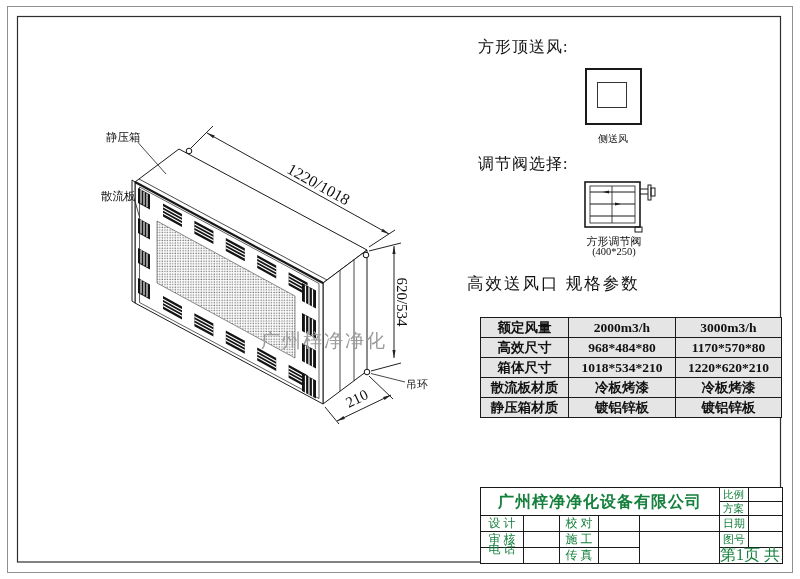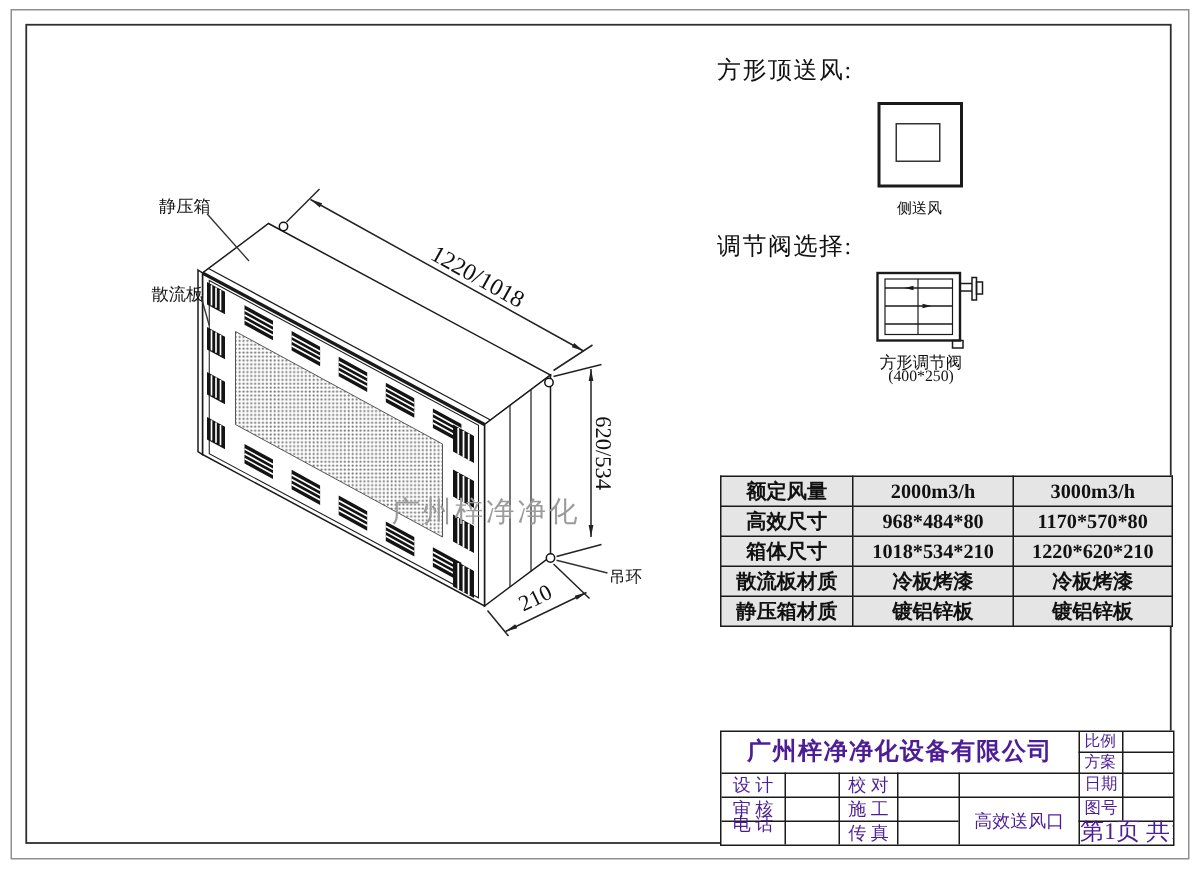--- a/index.html
+++ b/index.html
@@ -16,21 +16,21 @@
             border:1.3px solid #333;box-sizing:border-box;background:#fff;}
   
   .spec-table{border-collapse:collapse;table-layout:fixed;width:301px;background:#e5e5e5;font-weight:bold;}
   .spec-table td{border:1px solid #1a1a1a;height:19px;padding:0;text-align:center;
                  font-size:13.5px;color:#111;overflow:hidden;white-space:nowrap;}
   .spec-heading{font-size:16.5px;letter-spacing:2px;color:#111;white-space:nowrap;}
   
   .tb{position:absolute;left:480px;top:487px;width:301px;height:75px;
       border:1px solid #1a1a1a;box-sizing:content-box;background:#fff;}
   .tb .ln{position:absolute;background:#1a1a1a;}
-  .tb .cell{position:absolute;text-align:center;color:#4c1d95;white-space:nowrap;overflow:hidden;}
+  .tb .cell{position:absolute;text-align:center;color:#15803d;white-space:nowrap;overflow:hidden;}
   .tb .company{font-size:16px;font-weight:600;letter-spacing:1px;line-height:27px;}
   .tb .lbl{font-size:12px;line-height:16px;}
   .tb .sm{font-size:10.5px;line-height:13px;text-align:left;padding-left:3px;box-sizing:border-box;}
   .tb .md{font-size:11px;line-height:16px;text-align:left;padding-left:3px;box-sizing:border-box;}
   .tb .product{font-size:12px;line-height:32px;}
   .tb .pages{font-size:16px;line-height:16px;}
 </style>
 </head>
 <body>
 
@@ -160,20 +160,21 @@
       <line x1="59" y1="13" x2="67" y2="13"></line>
       <line x1="59" y1="18" x2="67" y2="18"></line>
       <rect x="67" y="9" width="3" height="15" stroke-width="1"></rect>
       <rect x="70" y="12" width="4" height="8" stroke-width="1"></rect>
       <rect x="54" y="51" width="7" height="5" stroke-width="1"></rect>
     </g>
   </svg>
   <div class="abs caption" style="left:581px;top:234px;width:66px;font-size:11px;">方形调节阀</div>
   <div class="abs caption" style="left:581px;top:246px;width:66px;font-size:10.5px;">(400*250)</div>
 
+  <div class="abs spec-heading" style="left:467px;top:273px;">高效送风口 规格参数</div>
 
   <table class="spec-table abs" style="left:480px;top:317px;">
     <colgroup>
         <col style="width:88px">
         <col style="width:107px">
         <col style="width:106px">
       </colgroup>
     <tbody>
         <tr>
       <td>额定风量</td>
@@ -222,16 +223,15 @@
     <div class="cell lbl" style="left:79px;top:27px;width:38px;height:16px;">校 对</div>
     <div class="cell lbl" style="left:0;top:43px;width:42px;height:16px;">审 核</div>
     <div class="cell lbl" style="left:79px;top:43px;width:38px;height:16px;">施 工</div>
     <div class="cell lbl" style="left:0;top:53px;width:42px;height:16px;">电 话</div>
     <div class="cell lbl" style="left:79px;top:59px;width:38px;height:16px;">传 真</div>
     <div class="cell sm" style="left:239px;top:0;width:28px;height:13px;">比例</div>
     <div class="cell sm" style="left:239px;top:14px;width:28px;height:13px;">方案</div>
     <div class="cell md" style="left:239px;top:27px;width:28px;height:16px;">日期</div>
     <div class="cell md" style="left:239px;top:43px;width:28px;height:16px;">图号</div>
     <div class="cell pages" style="left:239px;top:59px;width:62px;height:16px;">第1页 共1页</div>
-    <div class="cell product" style="left:159px;top:43px;width:79px;height:32px;">高效送风口</div>
   </div>
 
 </div>
 
 </body></html>

